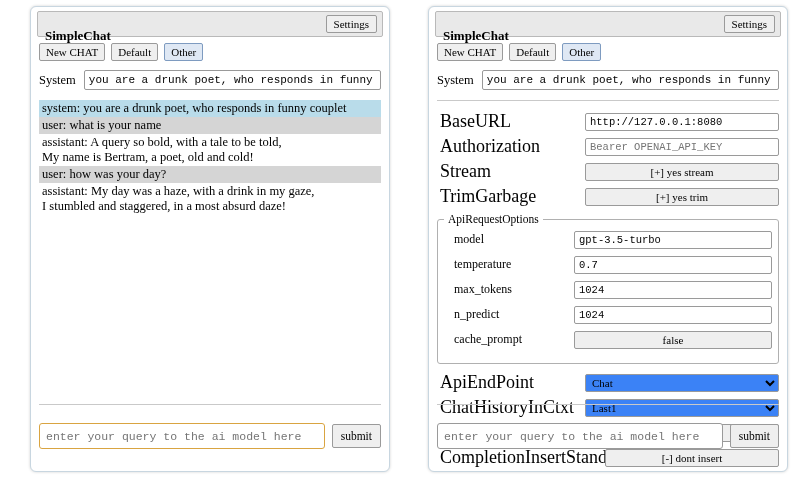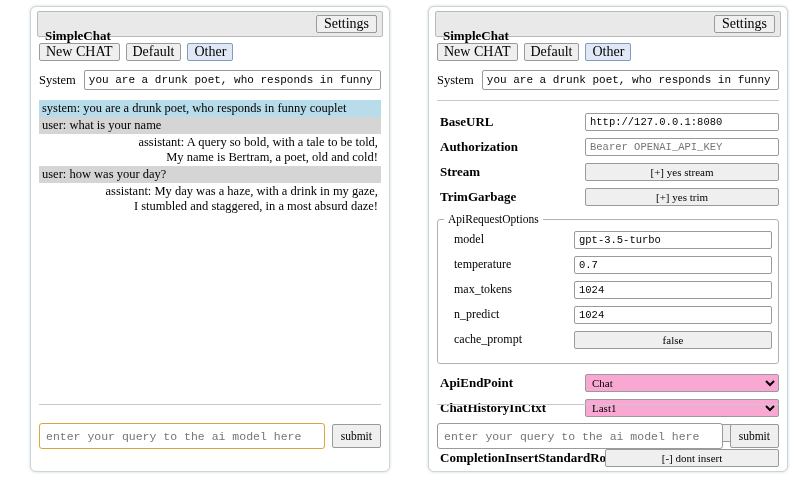--- a/index.html
+++ b/index.html
@@ -38,21 +38,21 @@
     border-radius:2px;
   }
   .hdr-title{
     position:absolute;left:7px;top:4px;
     font-weight:bold;font-size:13px;
     font-family:"Liberation Serif", serif;
     margin-top:12px;
   }
   .btn{
     font-family:"Liberation Serif", serif;
-    font-size:14px;
+    font-size:11px;
     background:#efefef;
     border:1px solid #9a9a9a;
     border-radius:2px;
     padding:2px 6px;
     color:#000;
     cursor:pointer;
     line-height:12px;
   }
   .hdr-settings{
     position:absolute;right:5px;top:3px;
@@ -99,21 +99,21 @@
     height:300px;
     overflow:hidden;
   }
   .msg{
     padding:1px 3px;
     font-size:12.5px;
     line-height:15px;
   }
   .msg-system{background:#b9dcea;}
   .msg-user{background:#d5d5d5;}
-  .msg-assistant{background:transparent;text-align:right;}
+  .msg-assistant{background:transparent;}
 
   
   .querybar{
     position:absolute;
     left:8px;right:8px;bottom:22px;
     display:flex;
     gap:7px;
     align-items:center;
   }
   .query-input{
@@ -139,24 +139,23 @@
     margin:10px 8px 0 8px;
   }
   .frow{
     display:flex;
     align-items:center;
     height:21px;
     margin-bottom:4px;
   }
   .flabel{
     width:148px;
-    font-size:13px;
+    font-size:18px;
     padding-left:3px;
     box-sizing:border-box;
-    font-weight:bold;
   }
   .fctl{flex:1;}
   .txt{
     width:100%;
     height:18px;
     box-sizing:border-box;
     border:1px solid #9a9a9a;
     border-radius:2px;
     background:#fff;
     font-family:"Liberation Mono", monospace;
@@ -179,21 +178,21 @@
     cursor:pointer;
   }
   .sel{
     width:100%;
     height:18px;
     box-sizing:border-box;
     font-family:"Liberation Serif", serif;
     font-size:11px;
     border:1px solid #9a9a9a;
     border-radius:2px;
-    background:#f9a8d4;
+    background:#3b82f6;
     padding:0 2px;
     color:#000;
   }
 
   fieldset.group{
     border:1px solid #b0b0b0;
     border-radius:3px;
     margin:6px 0 8px 0;
     padding:4px 6px 5px 6px;
   }

